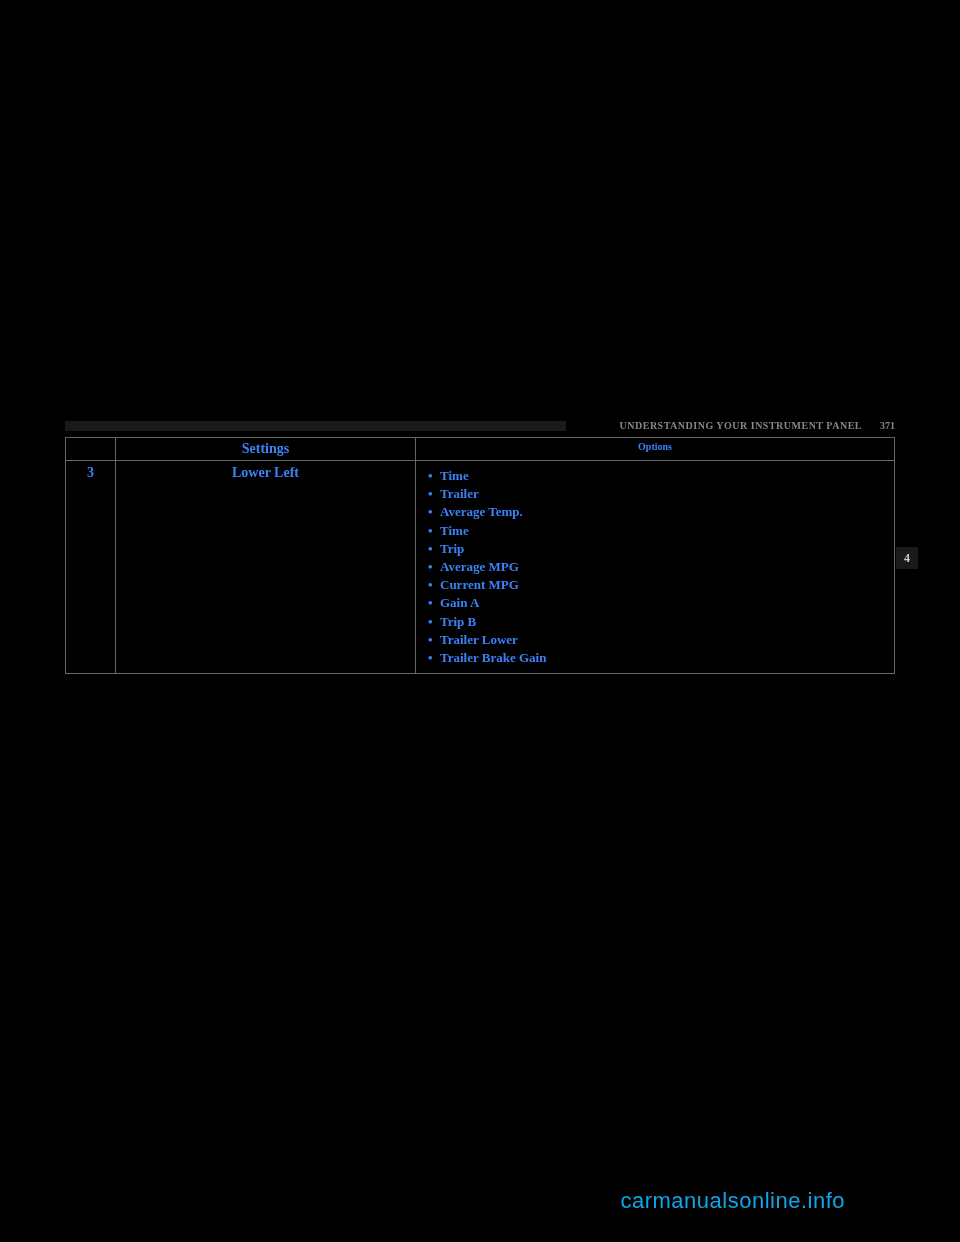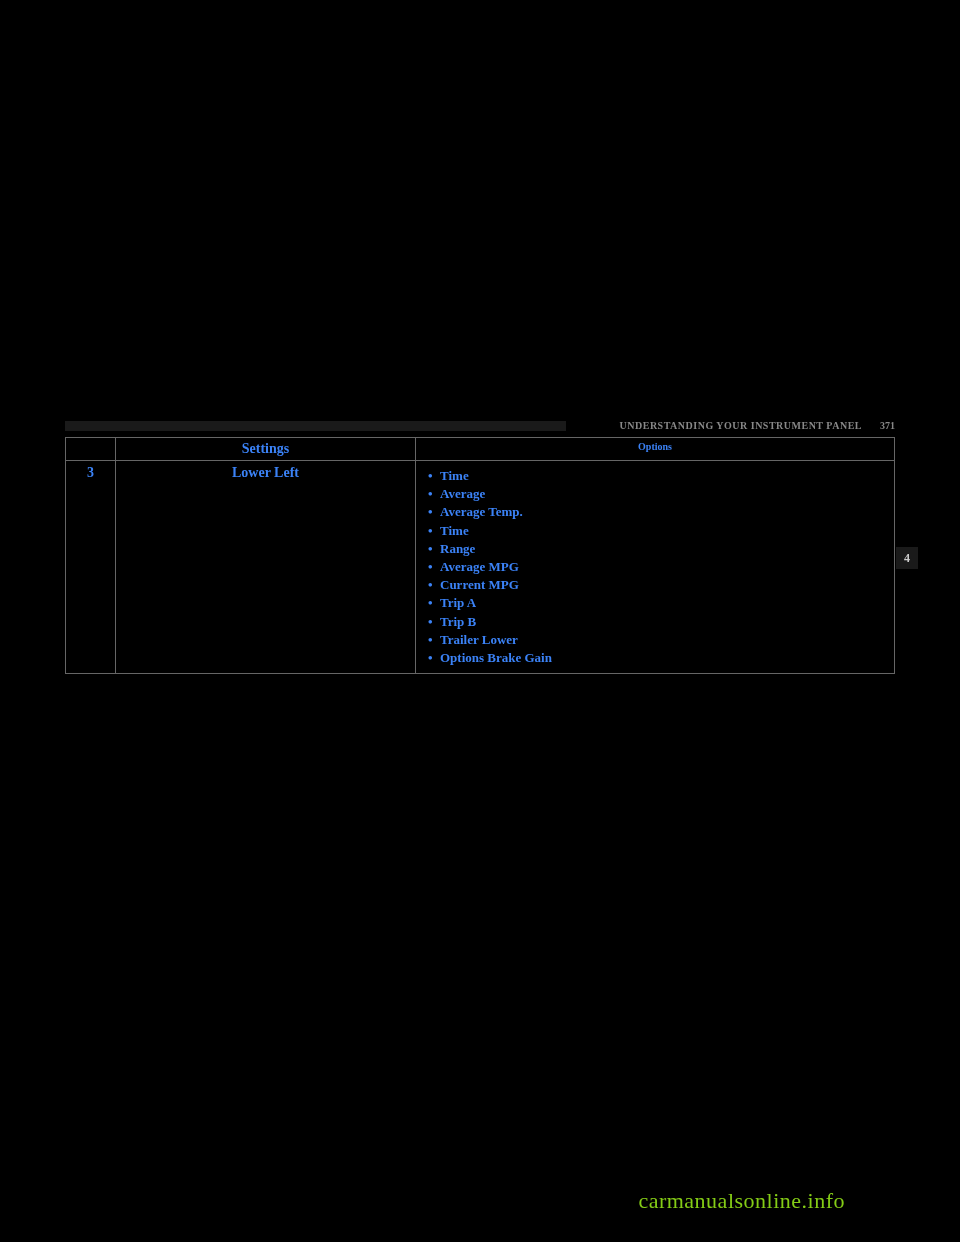--- a/index.html
+++ b/index.html
@@ -104,23 +104,23 @@
       font-size: 12px;
       font-weight: bold;
       display: flex;
       align-items: center;
       justify-content: center;
     }
     .watermark {
       position: absolute;
       bottom: 28px;
       right: 115px;
-      color: #84cc16;
+      color: #0ea5e9;
       font-size: 22px;
-      font-family: Liberation Serif, serif;
+      font-family: Liberation Sans, sans-serif;
       letter-spacing: 0.5px;
     }
   </style>
 </head>
 <body>
 
 <div class="page-content">
   <div class="header-row">
     <div class="header-bar"></div>
     <span class="header-text">UNDERSTANDING YOUR INSTRUMENT PANEL</span>
@@ -135,30 +135,30 @@
         <th class="col-options">Options</th>
       </tr>
     </thead>
     <tbody>
       <tr>
         <td class="col-num">3</td>
         <td class="col-settings">Lower Left</td>
         <td class="col-options">
           <ul class="options-list">
             <li>Time</li>
-            <li>Average</li>
+            <li>Trailer</li>
             <li>Average Temp.</li>
             <li>Time</li>
-            <li>Range</li>
+            <li>Trip</li>
             <li>Average MPG</li>
             <li>Current MPG</li>
-            <li>Trip A</li>
+            <li>Gain A</li>
             <li>Trip B</li>
             <li>Trailer Lower</li>
-            <li>Options Brake Gain</li>
+            <li>Trailer Brake Gain</li>
           </ul>
         </td>
       </tr>
     </tbody>
   </table>
 </div>
 
 <div class="section-tab">4</div>
 
 <div class="watermark">carmanualsonline.info</div>

